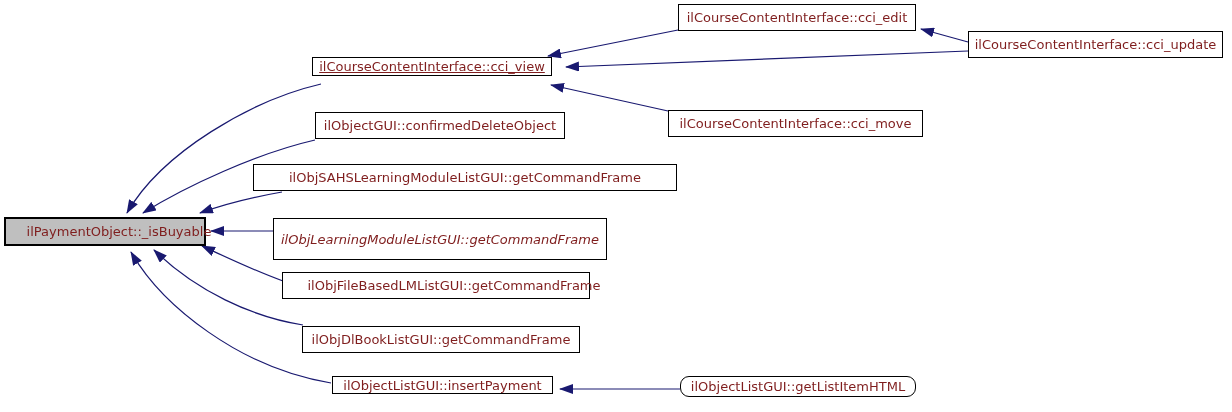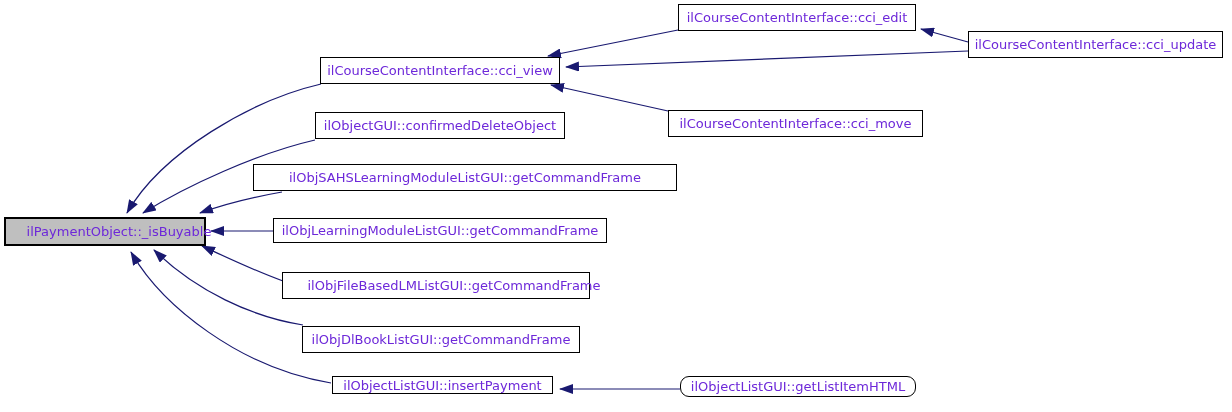--- a/index.html
+++ b/index.html
@@ -9,21 +9,21 @@
     background:#ffffff;
     font-family:"DejaVu Sans","Liberation Sans",sans-serif;
     overflow:hidden;
   }
   svg.edges { position:absolute; left:0; top:0; width:1232px; height:412px; }
   .node {
     position:absolute;
     box-sizing:border-box;
     border:1px solid #000000;
     background:#ffffff;
-    color:#6d28d9;
+    color:#7f1d1d;
     font-size:13px;
     line-height:1;
     display:flex;
     align-items:center;
     justify-content:center;
     white-space:nowrap;
     cursor:pointer;
   }
   .node.highlight {
     background:#bfbfbf;
@@ -53,33 +53,33 @@
       <path d="M678,30 L548,56" marker-end="url(#arrow)"></path>
       <path d="M968,42 L921,29" marker-end="url(#arrow)"></path>
       <path d="M968,51 L566,67" marker-end="url(#arrow)"></path>
       <path d="M668,111 L551,85" marker-end="url(#arrow)"></path>
       <path d="M680,389 L560,389" marker-end="url(#arrow)"></path>
     </g>
   </svg>
 
   <div class="node highlight" style="left:4px; top:217px; width:202px; height:29px;padding-left:28px;">ilPaymentObject::_isBuyable</div>
 
-  <div class="node" style="left:320px; top:57px; width:240px; height:27px;">ilCourseContentInterface::cci_view</div>
+  <div class="node" style="left:312px; top:57px; width:240px; height:19px;text-decoration:underline;">ilCourseContentInterface::cci_view</div>
 
   <div class="node" style="left:678px; top:4px; width:238px; height:27px;">ilCourseContentInterface::cci_edit</div>
 
   <div class="node" style="left:968px; top:31px; width:255px; height:27px;">ilCourseContentInterface::cci_update</div>
 
   <div class="node" style="left:668px; top:110px; width:255px; height:27px;">ilCourseContentInterface::cci_move</div>
 
   <div class="node" style="left:315px; top:112px; width:250px; height:27px;">ilObjectGUI::confirmedDeleteObject</div>
 
   <div class="node" style="left:253px; top:164px; width:424px; height:27px;">ilObjSAHSLearningModuleListGUI::getCommandFrame</div>
 
-  <div class="node" style="left:273px; top:218px; width:334px; height:25px;">ilObjLearningModuleListGUI::getCommandFrame</div>
+  <div class="node" style="left:273px; top:218px; width:334px; height:42px;font-style:italic;">ilObjLearningModuleListGUI::getCommandFrame</div>
 
   <div class="node" style="left:282px; top:272px; width:308px; height:27px;padding-left:36px;">ilObjFileBasedLMListGUI::getCommandFrame</div>
 
   <div class="node" style="left:302px; top:326px; width:278px; height:27px;">ilObjDlBookListGUI::getCommandFrame</div>
 
   <div class="node" style="left:332px; top:376px; width:221px; height:18px;">ilObjectListGUI::insertPayment</div>
 
   <div class="node" style="left:680px; top:376px; width:236px; height:21px;border-radius:9px;">ilObjectListGUI::getListItemHTML</div>
 
 </div>

